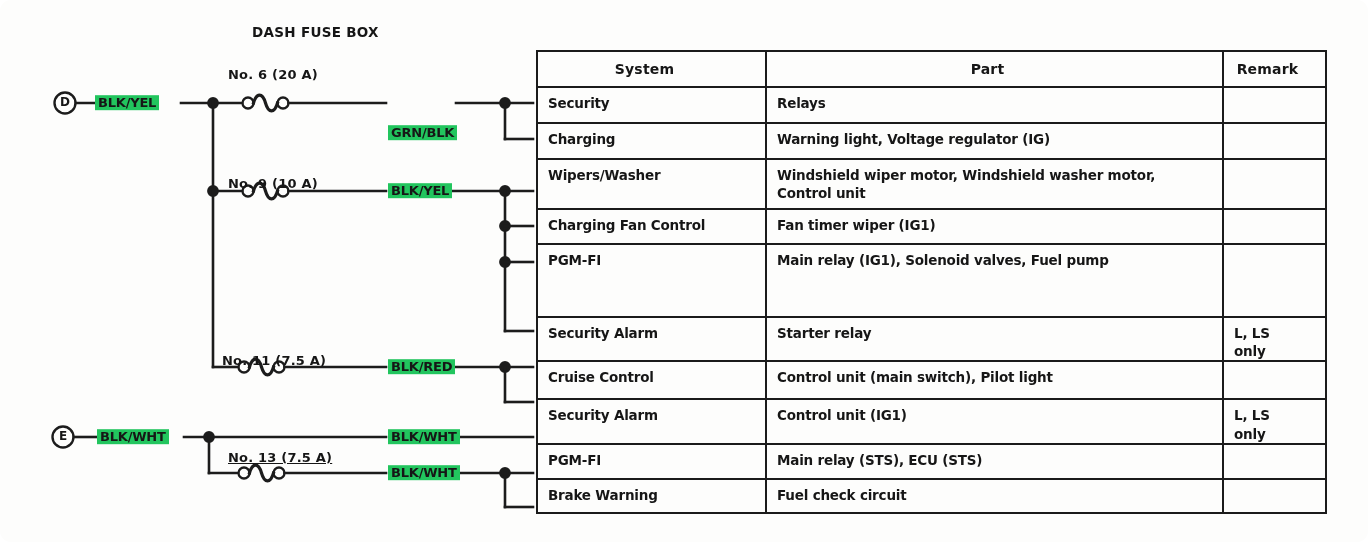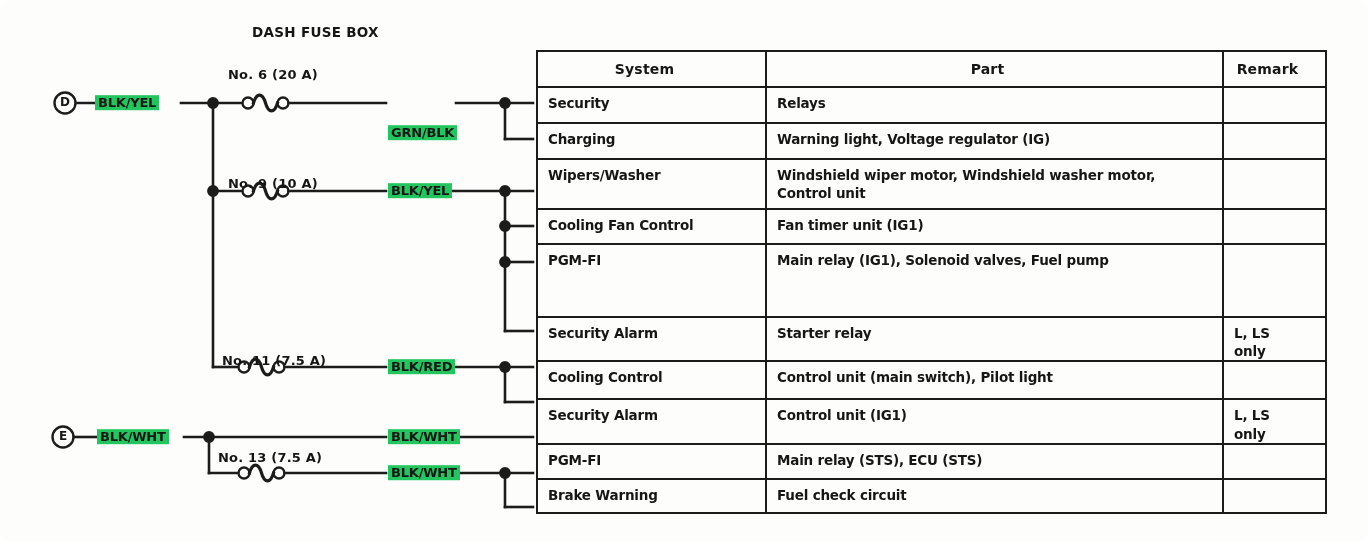--- a/index.html
+++ b/index.html
@@ -117,21 +117,21 @@
     <line x1="505" y1="473" x2="505" y2="507"></line>
     <line x1="505" y1="507" x2="533" y2="507"></line>
   </svg>
 
   <div class="conn-letter" style="left:65px;top:103px;">D</div>
   <div class="conn-letter" style="left:63px;top:437px;">E</div>
 
   <div class="fuse-label" style="left:228px;top:59px;margin-top:8px;">No. 6 (20 A)</div>
   <div class="fuse-label" style="left:228px;top:164px;margin-top:12px;">No. 9 (10 A)</div>
   <div class="fuse-label" style="left:222px;top:343px;margin-top:10px;">No. 11 (7.5 A)</div>
-  <div class="fuse-label" style="left:218px;top:450px;">No. 13 (7.5 A)</div>
+  <div class="fuse-label" style="left:228px;top:450px;text-decoration:underline;">No. 13 (7.5 A)</div>
 
   <div class="wire-label" style="left:95px;top:103px;">BLK/YEL</div>
   <div class="wire-label" style="left:388px;top:103px;margin-top:30px;">GRN/BLK</div>
   <div class="wire-label" style="left:388px;top:191px;">BLK/YEL</div>
   <div class="wire-label" style="left:388px;top:367px;">BLK/RED</div>
   <div class="wire-label" style="left:97px;top:437px;">BLK/WHT</div>
   <div class="wire-label" style="left:388px;top:437px;">BLK/WHT</div>
   <div class="wire-label" style="left:388px;top:473px;">BLK/WHT</div>
 
   <table class="fusebox">
@@ -155,36 +155,36 @@
       <td>Charging</td>
       <td>Warning light, Voltage regulator (IG)</td>
       <td class="remark"></td>
     </tr>
     <tr style="height:50px">
       <td>Wipers/Washer</td>
       <td>Windshield wiper motor, Windshield washer motor, Control unit</td>
       <td class="remark"></td>
     </tr>
     <tr style="height:35px">
-      <td>Cooling Fan Control</td>
-      <td>Fan timer unit (IG1)</td>
+      <td>Charging Fan Control</td>
+      <td>Fan timer wiper (IG1)</td>
       <td class="remark"></td>
     </tr>
     <tr style="height:73px">
       <td>PGM-FI</td>
       <td>Main relay (IG1), Solenoid valves, Fuel pump</td>
       <td class="remark"></td>
     </tr>
     <tr style="height:32px">
       <td>Security Alarm</td>
       <td>Starter relay</td>
       <td class="remark">L, LS only</td>
     </tr>
     <tr style="height:38px">
-      <td>Cooling Control</td>
+      <td>Cruise Control</td>
       <td>Control unit (main switch), Pilot light</td>
       <td class="remark"></td>
     </tr>
     <tr style="height:34px">
       <td>Security Alarm</td>
       <td>Control unit (IG1)</td>
       <td class="remark">L, LS only</td>
     </tr>
     <tr style="height:35px">
       <td>PGM-FI</td>

